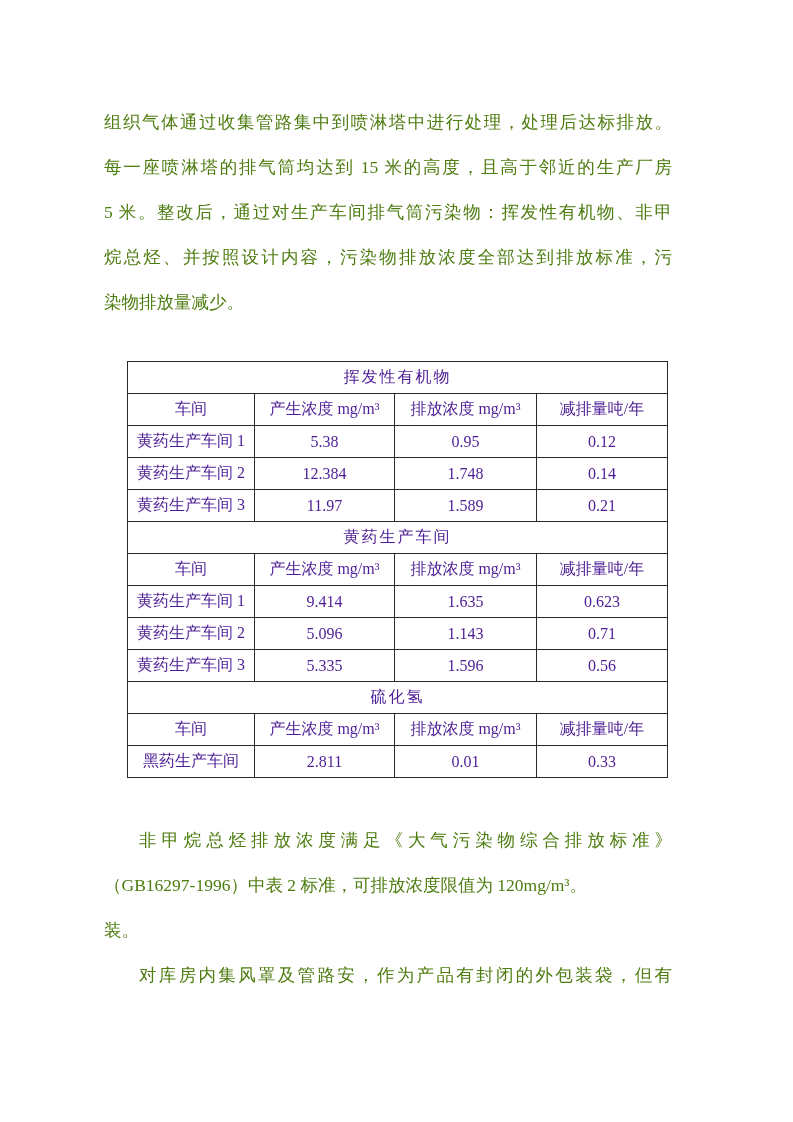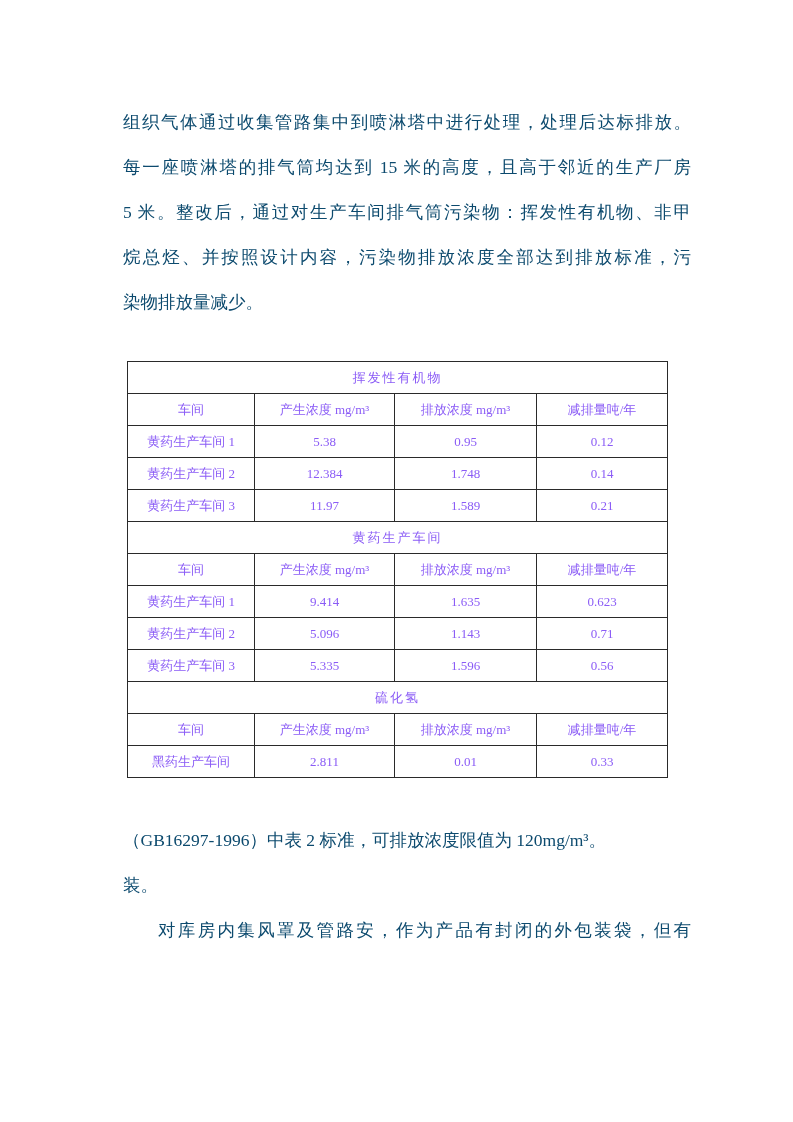--- a/index.html
+++ b/index.html
@@ -6,40 +6,40 @@
   .page {
     position:relative;
     width:793px; height:1122px;
     background:#ffffff;
     color:#212121;
     font-family:"Liberation Serif","DejaVu Serif",serif;
     overflow:hidden;
   }
   .para {
     position:absolute;
-    left:123px; width:568px;
+    left:104px; width:568px;
     font-size:17.5px;
-    color:#0c4a6e;
+    color:#4d7c0f;
   }
   .para .line {
     height:45px; line-height:45px;
     text-align:justify;
     text-align-last:left;
     overflow:hidden;
     white-space:nowrap;
   }
   .para .line.fill { text-align-last:justify; white-space:normal; }
   .para .line.indent { text-indent:2em; }
   .table-wrap { position:absolute; top:361px; left:127px; }
   table.doc-table {
     border-collapse:collapse;
     table-layout:fixed;
     width:540px;
-    font-size:13px;
-    color:#8b5cf6;
+    font-size:16px;
+    color:#4c1d95;
   }
   table.doc-table td {
     border:1px solid #2a2a2a;
     height:31px;
     text-align:center;
     vertical-align:middle;
     padding:0 2px;
     overflow:hidden;
   }
   table.doc-table td.section-title { letter-spacing:2px; }
@@ -133,18 +133,19 @@
             <td>黑药生产车间</td>
             <td>2.811</td>
             <td>0.01</td>
             <td>0.33</td>
           </tr>
         </tbody>
     </table>
   </div>
 
   <div class="para" id="para-bottom" style="top:818px;">
+      <div class="line indent fill">非甲烷总烃排放浓度满足《大气污染物综合排放标准》</div>
       <div class="line">（GB16297-1996）中表 2 标准，可排放浓度限值为 120mg/m³。</div>
       <div class="line">装。</div>
       <div class="line indent fill">对库房内集风罩及管路安，作为产品有封闭的外包装袋，但有</div>
     </div>
 
 </div>
 
 </body></html>

